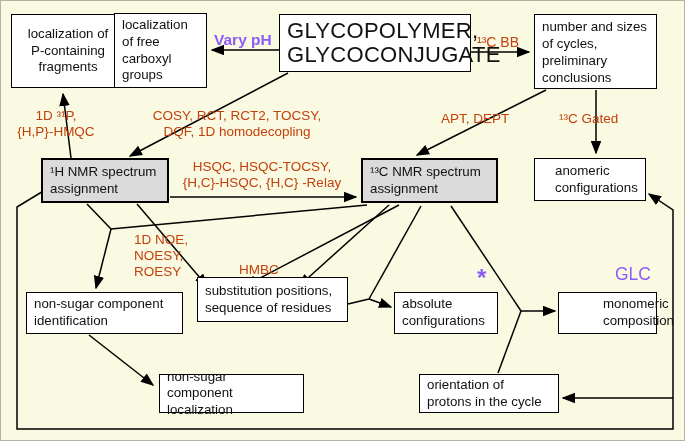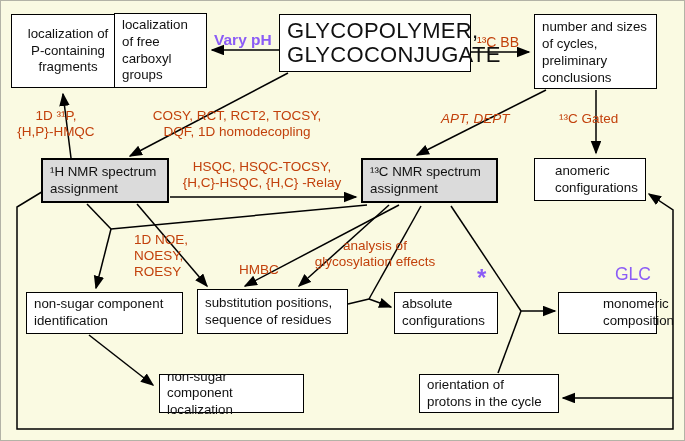--- a/index.html
+++ b/index.html
@@ -27,30 +27,30 @@
   .lbl.center { text-align:center; }
   .green { color:#8b5cf6; }
   .b-pfrag   { left:10px;  top:13px;  width:114px;  height:74px; }
   .b-carbox  { left:113px; top:12px;  width:93px;  height:75px; }
   .b-glyco   { left:278px; top:13px;  width:192px; height:58px; font-size:22px; line-height:24px; letter-spacing:.3px; }
   .b-cycles  { left:533px; top:13px;  width:123px; height:75px; line-height:17px; }
   .b-h1      { left:40px;  top:157px; width:128px; height:45px; }
   .b-c13     { left:360px; top:157px; width:137px; height:45px; }
   .b-anom    { left:533px; top:157px; width:112px; height:43px;padding-left:20px; }
   .b-nsid    { left:25px;  top:291px; width:157px; height:42px; }
-  .b-subst   { left:196px; top:288px; width:151px; height:45px; }
+  .b-subst   { left:196px; top:276px; width:151px; height:45px; }
   .b-abs     { left:393px; top:291px; width:104px; height:42px; }
   .b-mono    { left:557px; top:291px; width:99px;  height:42px;padding-left:44px; }
   .b-nsloc   { left:158px; top:373px; width:145px; height:39px; }
   .b-orient  { left:418px; top:373px; width:140px; height:39px; }
   .l-varyph  { left:213px; top:31px;  font-weight:bold; font-size:15.5px; }
   .l-c13bb   { left:476px; top:33px;  font-size:14px; }
   .l-p31     { left:4px;   top:107px; width:102px; }
   .l-cosy    { left:128px; top:107px; width:216px; }
-  .l-apt     { left:440px; top:110px;font-style:italic; }
+  .l-apt     { left:440px; top:110px; }
   .l-gated   { left:558px; top:110px; }
   .l-hsqc    { left:170px; top:158px; width:182px; }
   .l-noe     { left:133px; top:231px; }
   .l-hmbc    { left:238px; top:261px; }
   .l-glyeff  { left:306px; top:237px; width:136px; }
   .l-cosyr   { left:66px;  top:344px; }
   .l-ast     { left:476px; top:265px; font-weight:bold; font-size:24px; line-height:24px; }
   .l-glc     { left:614px; top:265px; font-size:17.5px; font-weight:500; }
 </style>
 </head>
@@ -129,18 +129,16 @@
   <div class="lbl center l-cosy">COSY, RCT, RCT2, TOCSY,
 DQF, 1D homodecopling</div>
   <div class="lbl l-apt">APT, DEPT</div>
   <div class="lbl l-gated">¹³C Gated</div>
   <div class="lbl center l-hsqc">HSQC, HSQC-TOCSY,
 {H,C}-HSQC, {H,C} -Relay</div>
   <div class="lbl l-noe">1D NOE,
 NOESY,
 ROESY</div>
   <div class="lbl l-hmbc">HMBC</div>
-  <div class="lbl center l-glyeff">analysis of
-glycosylation effects</div>
   <div class="lbl green l-ast">*</div>
   <div class="lbl green l-glc">GLC</div>
 
 </div>
 
 </body></html>

